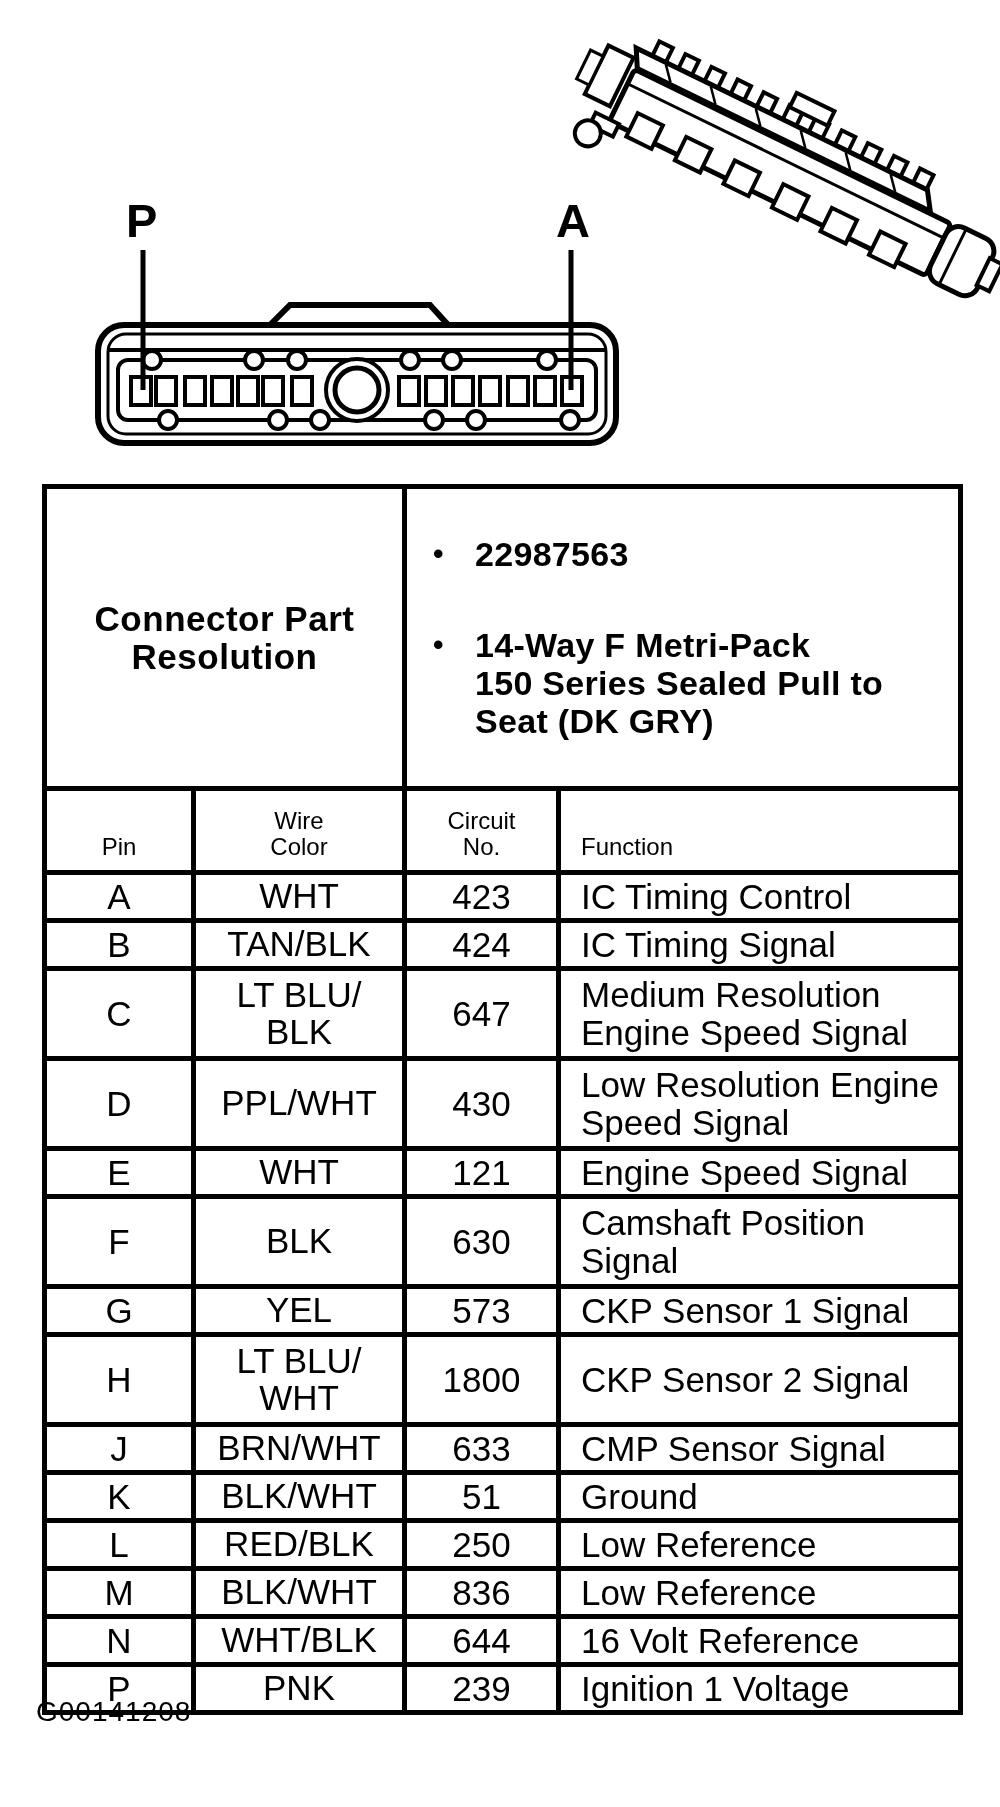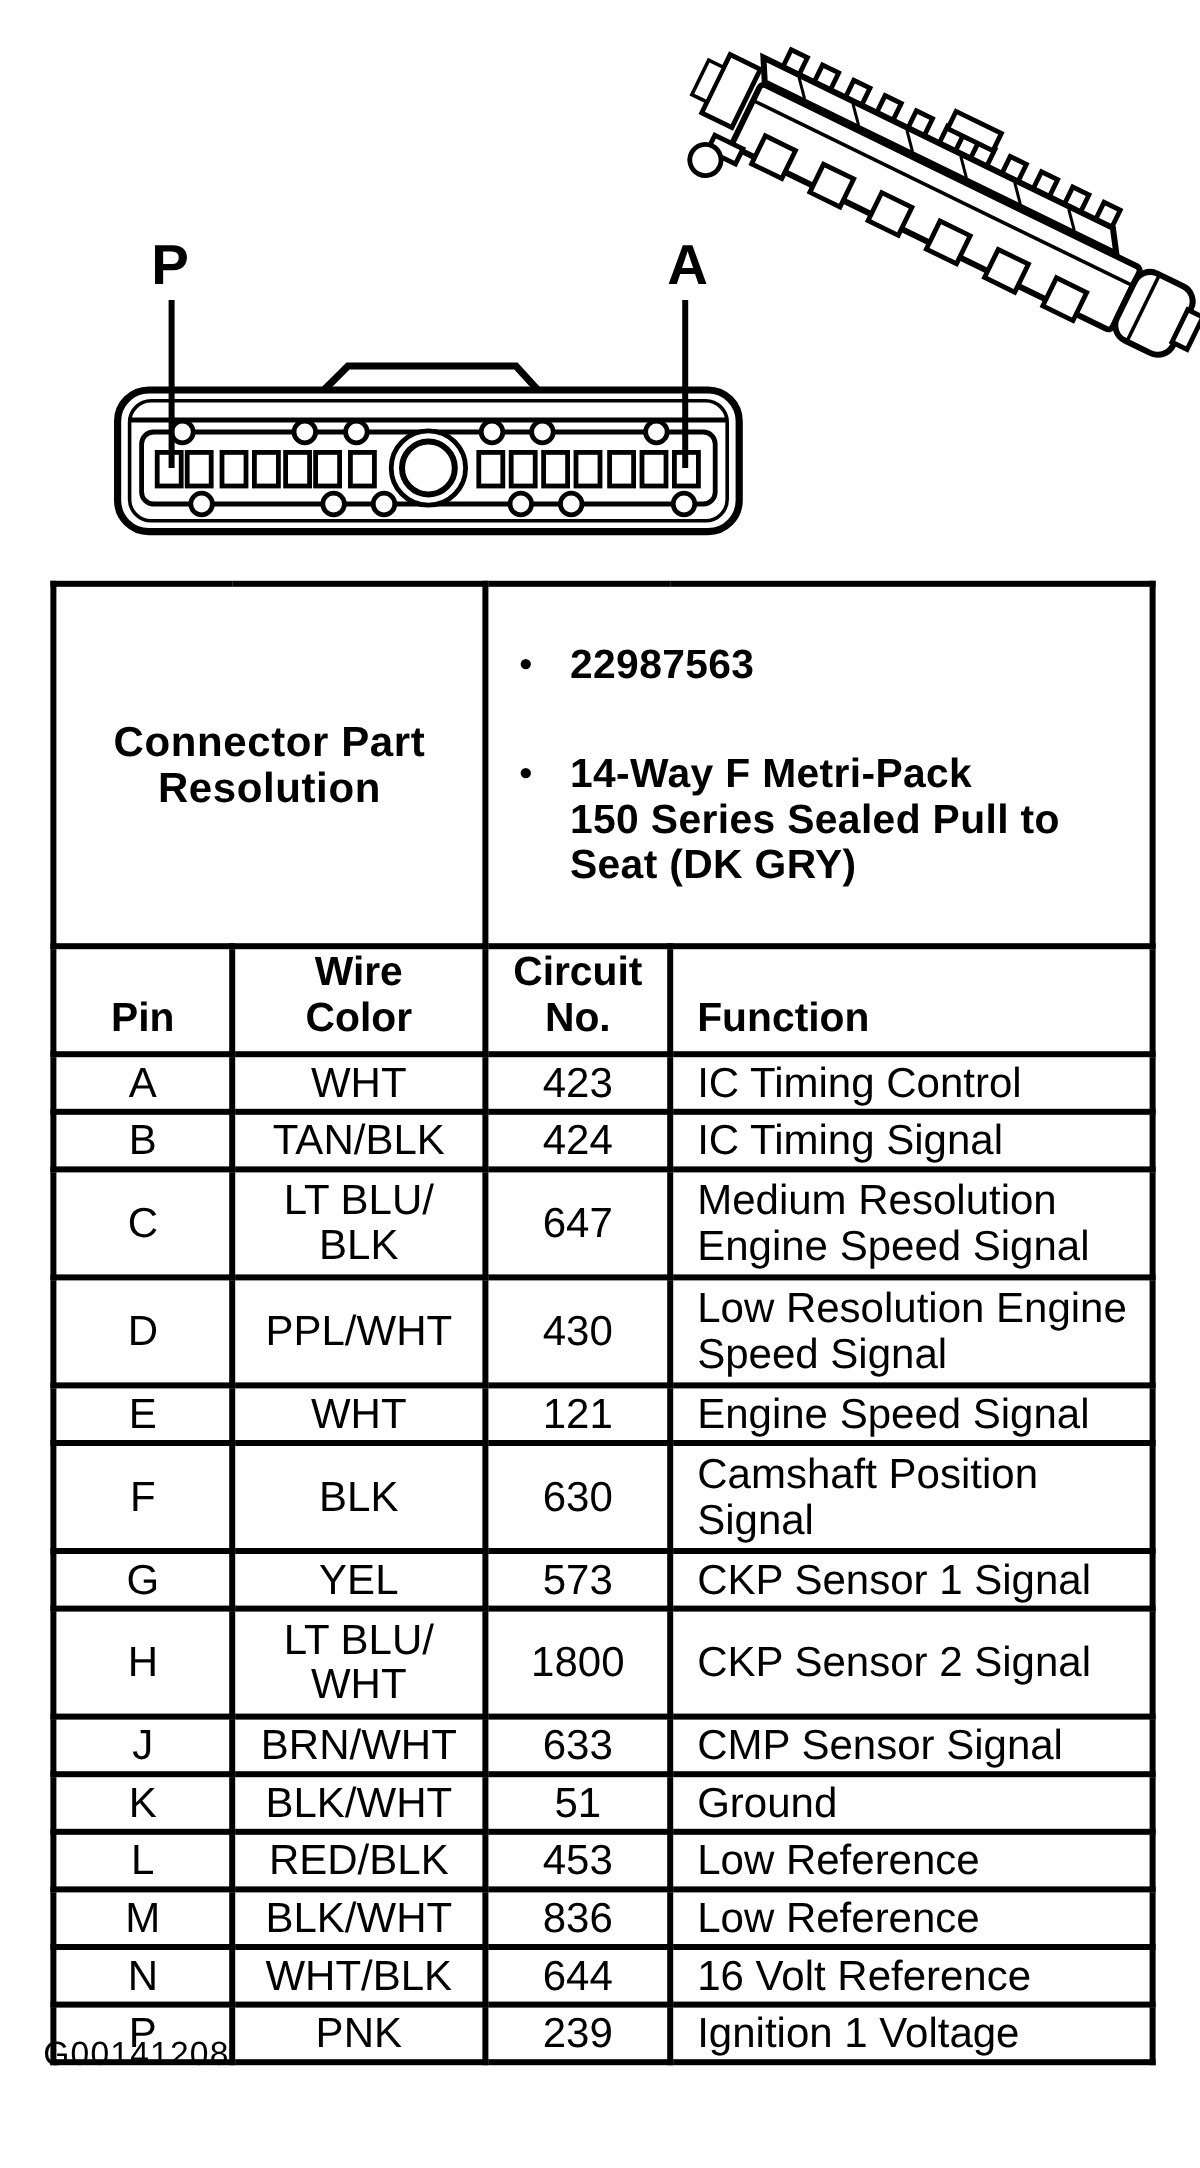--- a/index.html
+++ b/index.html
@@ -43,21 +43,21 @@
   }
   td.cell-partinfo-bullets{
     font-size:34px;font-weight:700;vertical-align:middle;
     padding-left:26px;letter-spacing:0.3px;
   }
   .bullet-row{display:flex;align-items:flex-start;margin:7px 0;}
   .bullet-glyph{width:42px;flex:0 0 42px;font-size:30px;line-height:1.25;}
   .bullet-text{line-height:1.12;}
 
   th.col-head{
-    font-size:34px;font-weight:700;vertical-align:bottom;
+    font-size:24px;font-weight:400;vertical-align:bottom;
     text-align:center;padding-bottom:9px;line-height:1.12;
   }
   th.col-head-function{text-align:left;padding-left:20px;}
 
   td.c-pin{font-size:35px;font-weight:400;text-align:center;vertical-align:middle;}
   td.c-wire{font-size:35px;font-weight:400;text-align:center;vertical-align:middle;line-height:1.05;}
   td.c-circuit{font-size:35px;font-weight:400;text-align:center;vertical-align:middle;}
   td.c-function{
     font-size:35px;font-weight:400;text-align:left;vertical-align:middle;
     padding-left:20px;line-height:1.08;
@@ -280,21 +280,21 @@
       </tr>
       <tr class="row-short">
         <td class="c-pin">K</td>
         <td class="c-wire">BLK/WHT</td>
         <td class="c-circuit">51</td>
         <td class="c-function">Ground</td>
       </tr>
       <tr class="row-short">
         <td class="c-pin">L</td>
         <td class="c-wire">RED/BLK</td>
-        <td class="c-circuit">453</td>
+        <td class="c-circuit">250</td>
         <td class="c-function">Low Reference</td>
       </tr>
       <tr class="row-short">
         <td class="c-pin">M</td>
         <td class="c-wire">BLK/WHT</td>
         <td class="c-circuit">836</td>
         <td class="c-function">Low Reference</td>
       </tr>
       <tr class="row-short">
         <td class="c-pin">N</td>

